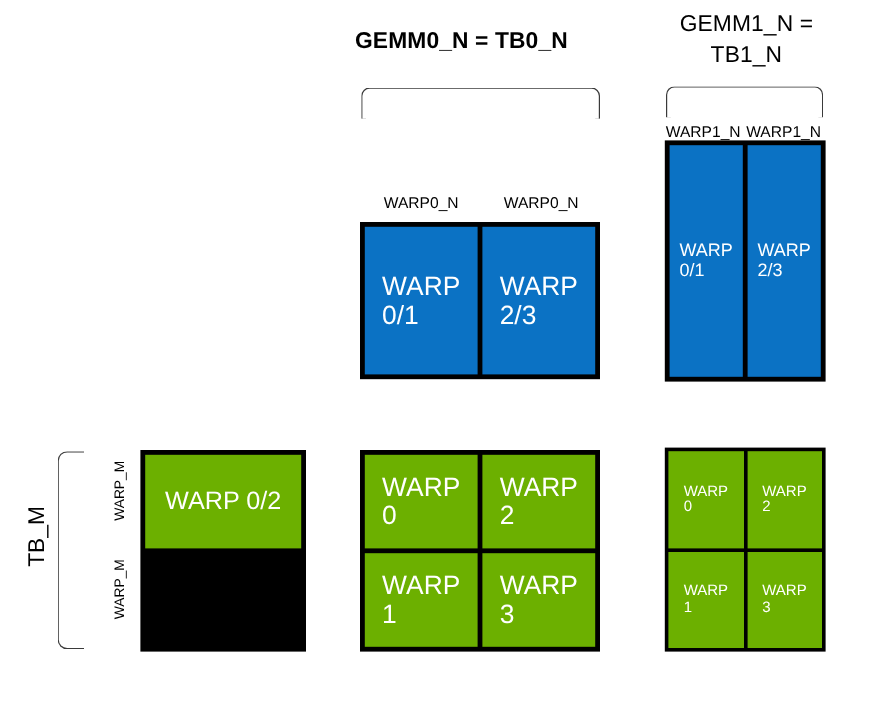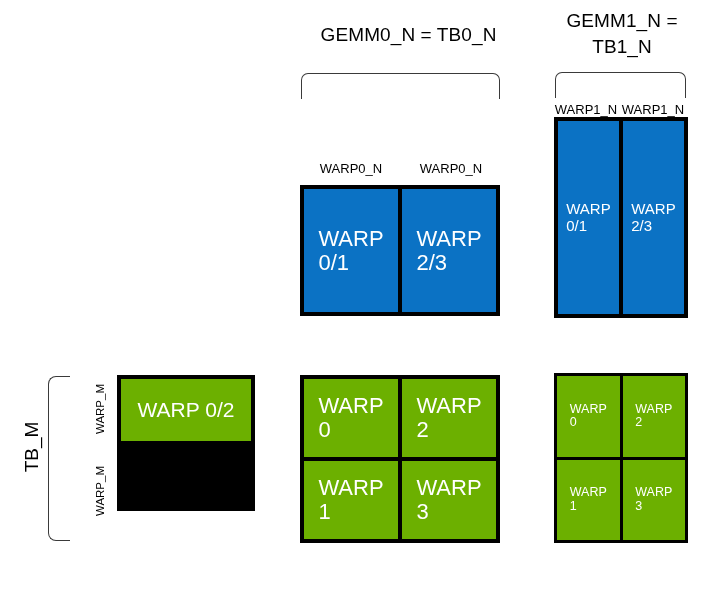--- a/index.html
+++ b/index.html
@@ -106,21 +106,21 @@
   .t-xl  { font-size: 22px; }
   .t-lg  { font-size: 21px; }
   .t-md  { font-size: 15px; }
   .t-sm  { font-size: 12.5px; }
 </style>
 </head>
 <body>
 
 <div id="canvas">
 
-  <div class="abs heading" style="left:296px; top:22px; width:225px;">GEMM0_N = TB0_N</div>
+  <div class="abs heading" style="left:272px; top:22px; width:225px;font-weight:bold;">GEMM0_N = TB0_N</div>
 
   <div class="abs heading" style="left:552px; top:8px; width:140px;">GEMM1_N =
 TB1_N</div>
 
   <div class="abs hbracket" style="left:301px; top:73px; width:199px; height:26px;"></div>
 
   <div class="abs hbracket" style="left:555px; top:72px; width:131px; height:26px;"></div>
 
   <div class="abs tick-label" style="left:552px; top:102px; width:68px;">WARP1_N</div>
   <div class="abs tick-label" style="left:619px; top:102px; width:68px;">WARP1_N</div>
@@ -143,21 +143,21 @@
   </div>
 
   <div class="abs rot-title" style="left:-8px; top:436px; width:80px;">TB_M</div>
 
   <div class="abs vbracket" style="left:48px; top:376px; width:22px; height:165px;"></div>
 
   <div class="abs rot-label" style="left:62px; top:403px; width:76px;">WARP_M</div>
 
   <div class="abs rot-label" style="left:62px; top:485px; width:76px;">WARP_M</div>
 
-  <div class="abs grid" style="left:117px; top:375px; width:138px; height:136px; grid-template-columns:1fr; grid-template-rows:1fr 1fr;">
+  <div class="abs grid" style="left:117px; top:375px; width:138px; height:168px; grid-template-columns:1fr; grid-template-rows:1fr 1fr;">
     <div class="cell green t-lg">WARP 0/2</div>
   </div>
 
   <div class="abs grid" style="left:300px; top:375px; width:200px; height:168px; grid-template-columns:1fr 1fr; grid-template-rows:1fr 1fr;">
     <div class="cell green t-xl">WARP
 0</div>
     <div class="cell green t-xl">WARP
 2</div>
     <div class="cell green t-xl">WARP
 1</div>

